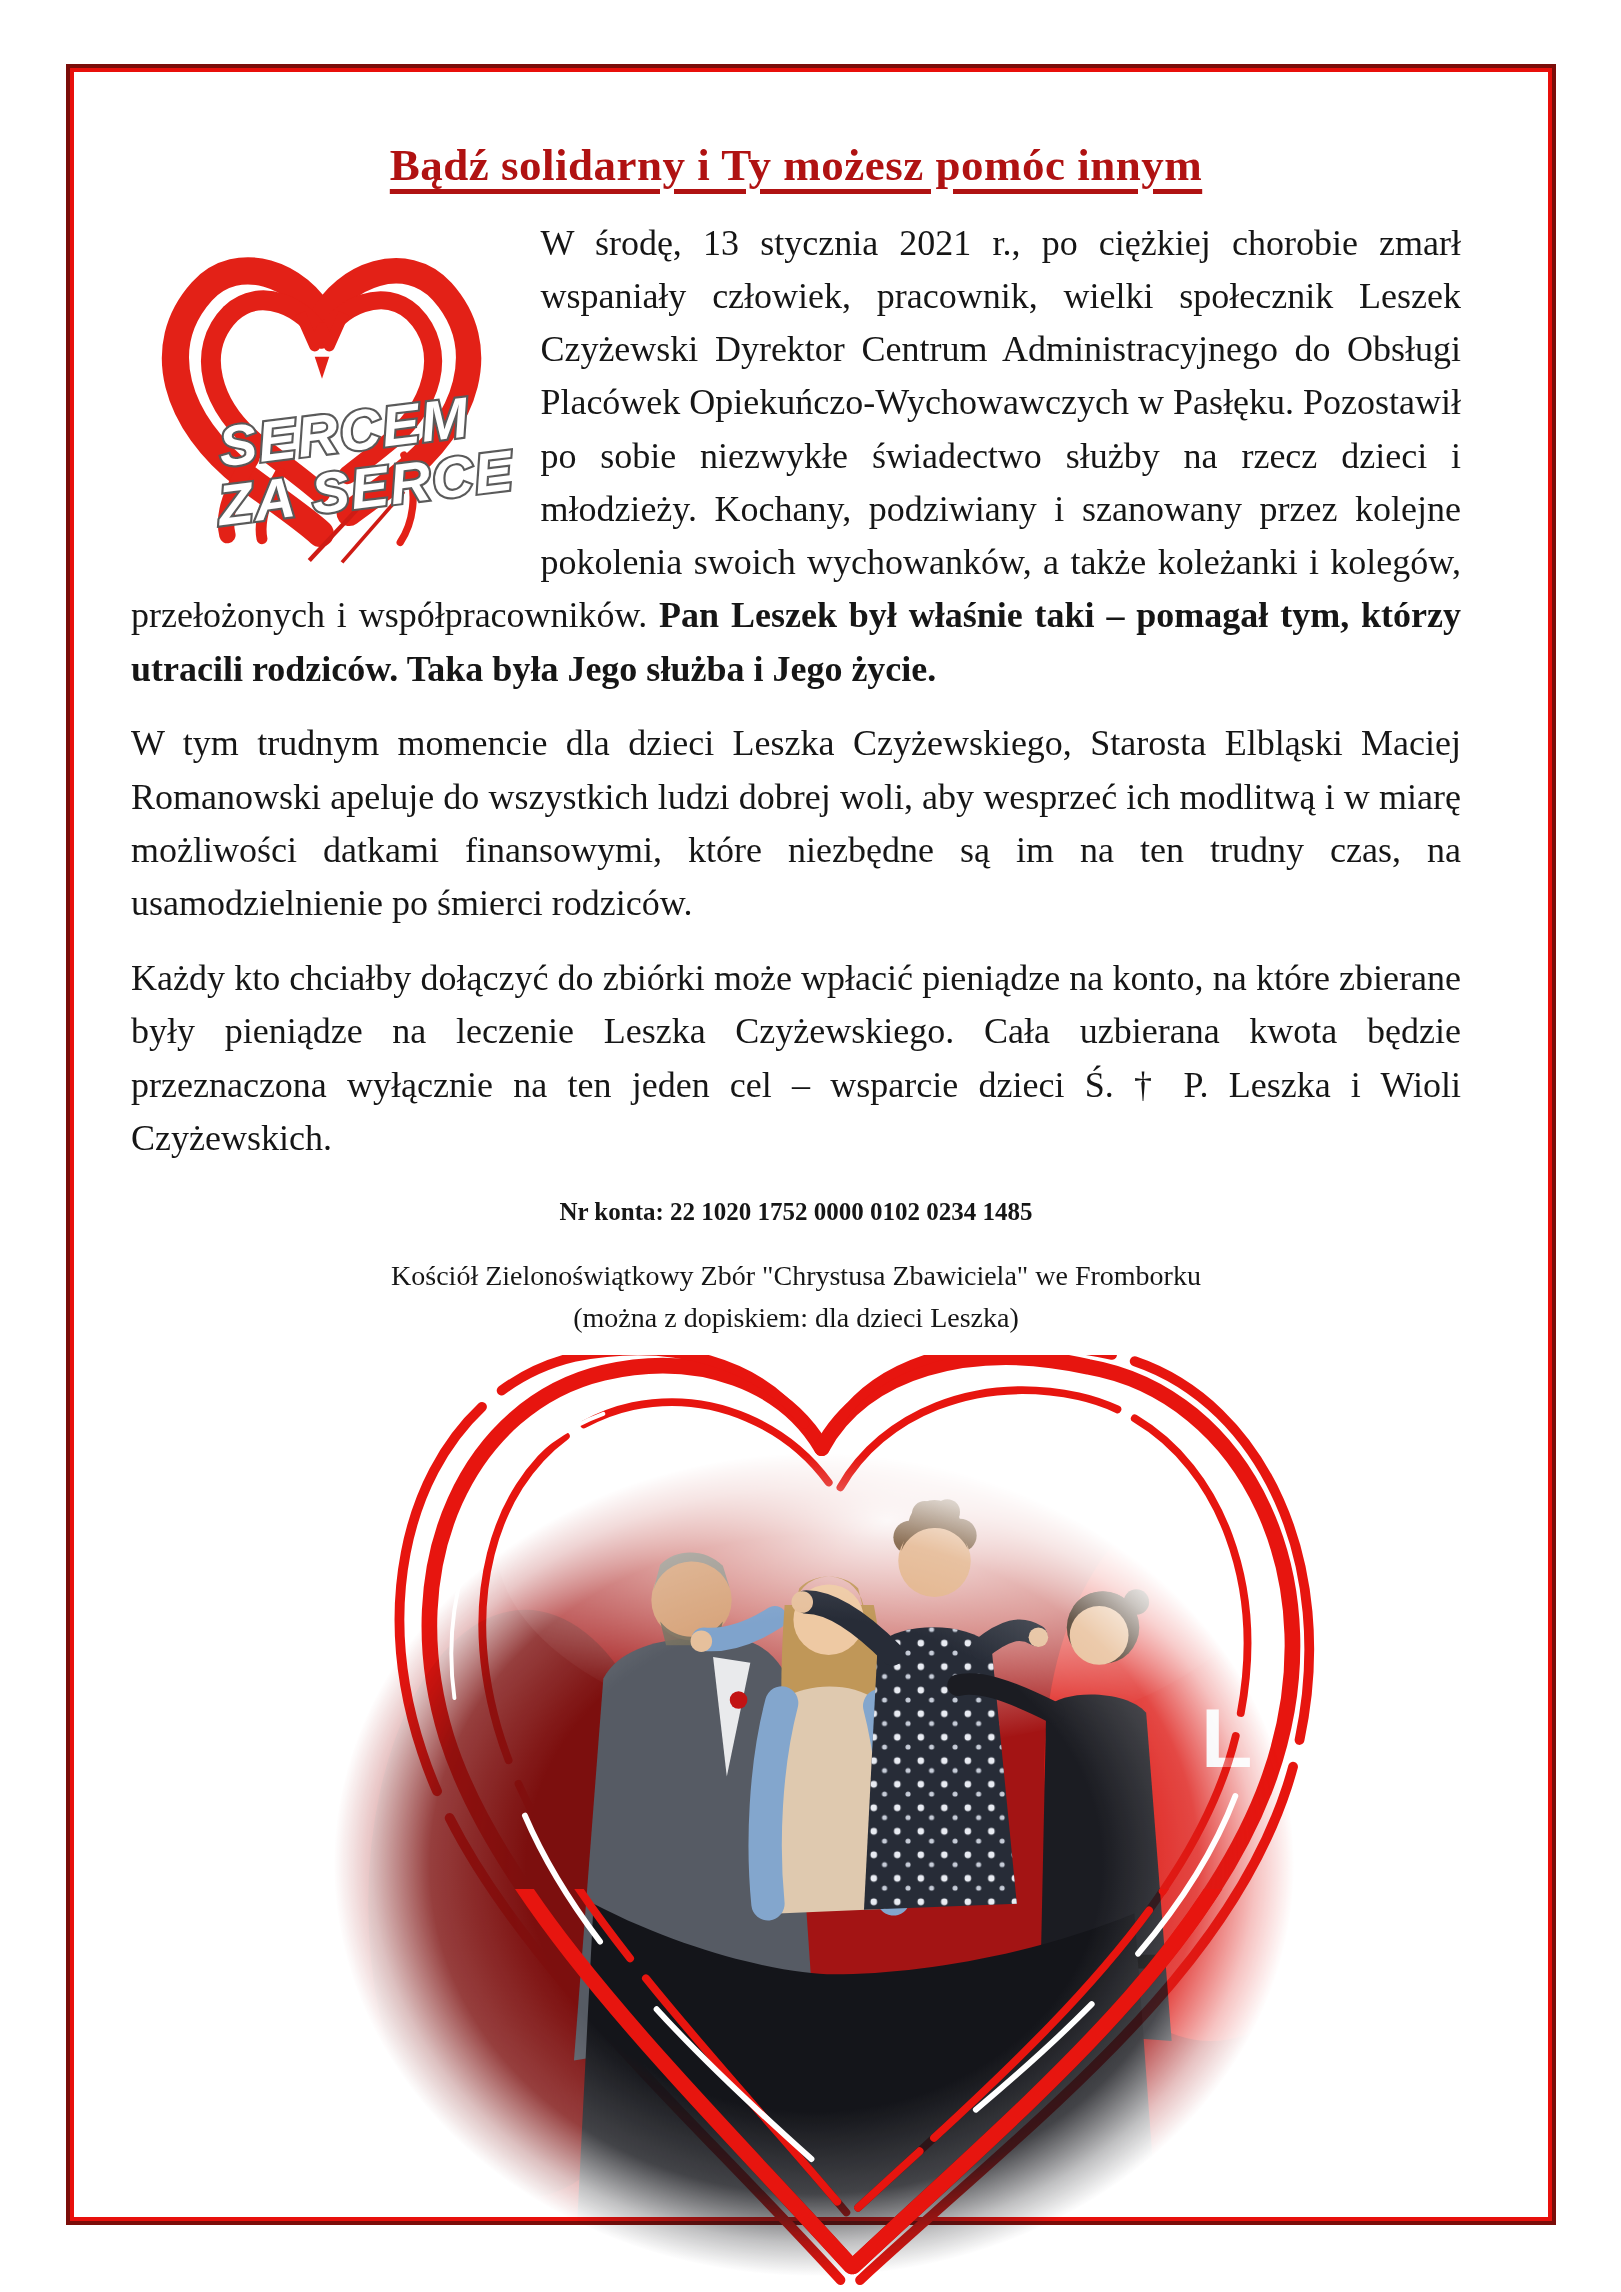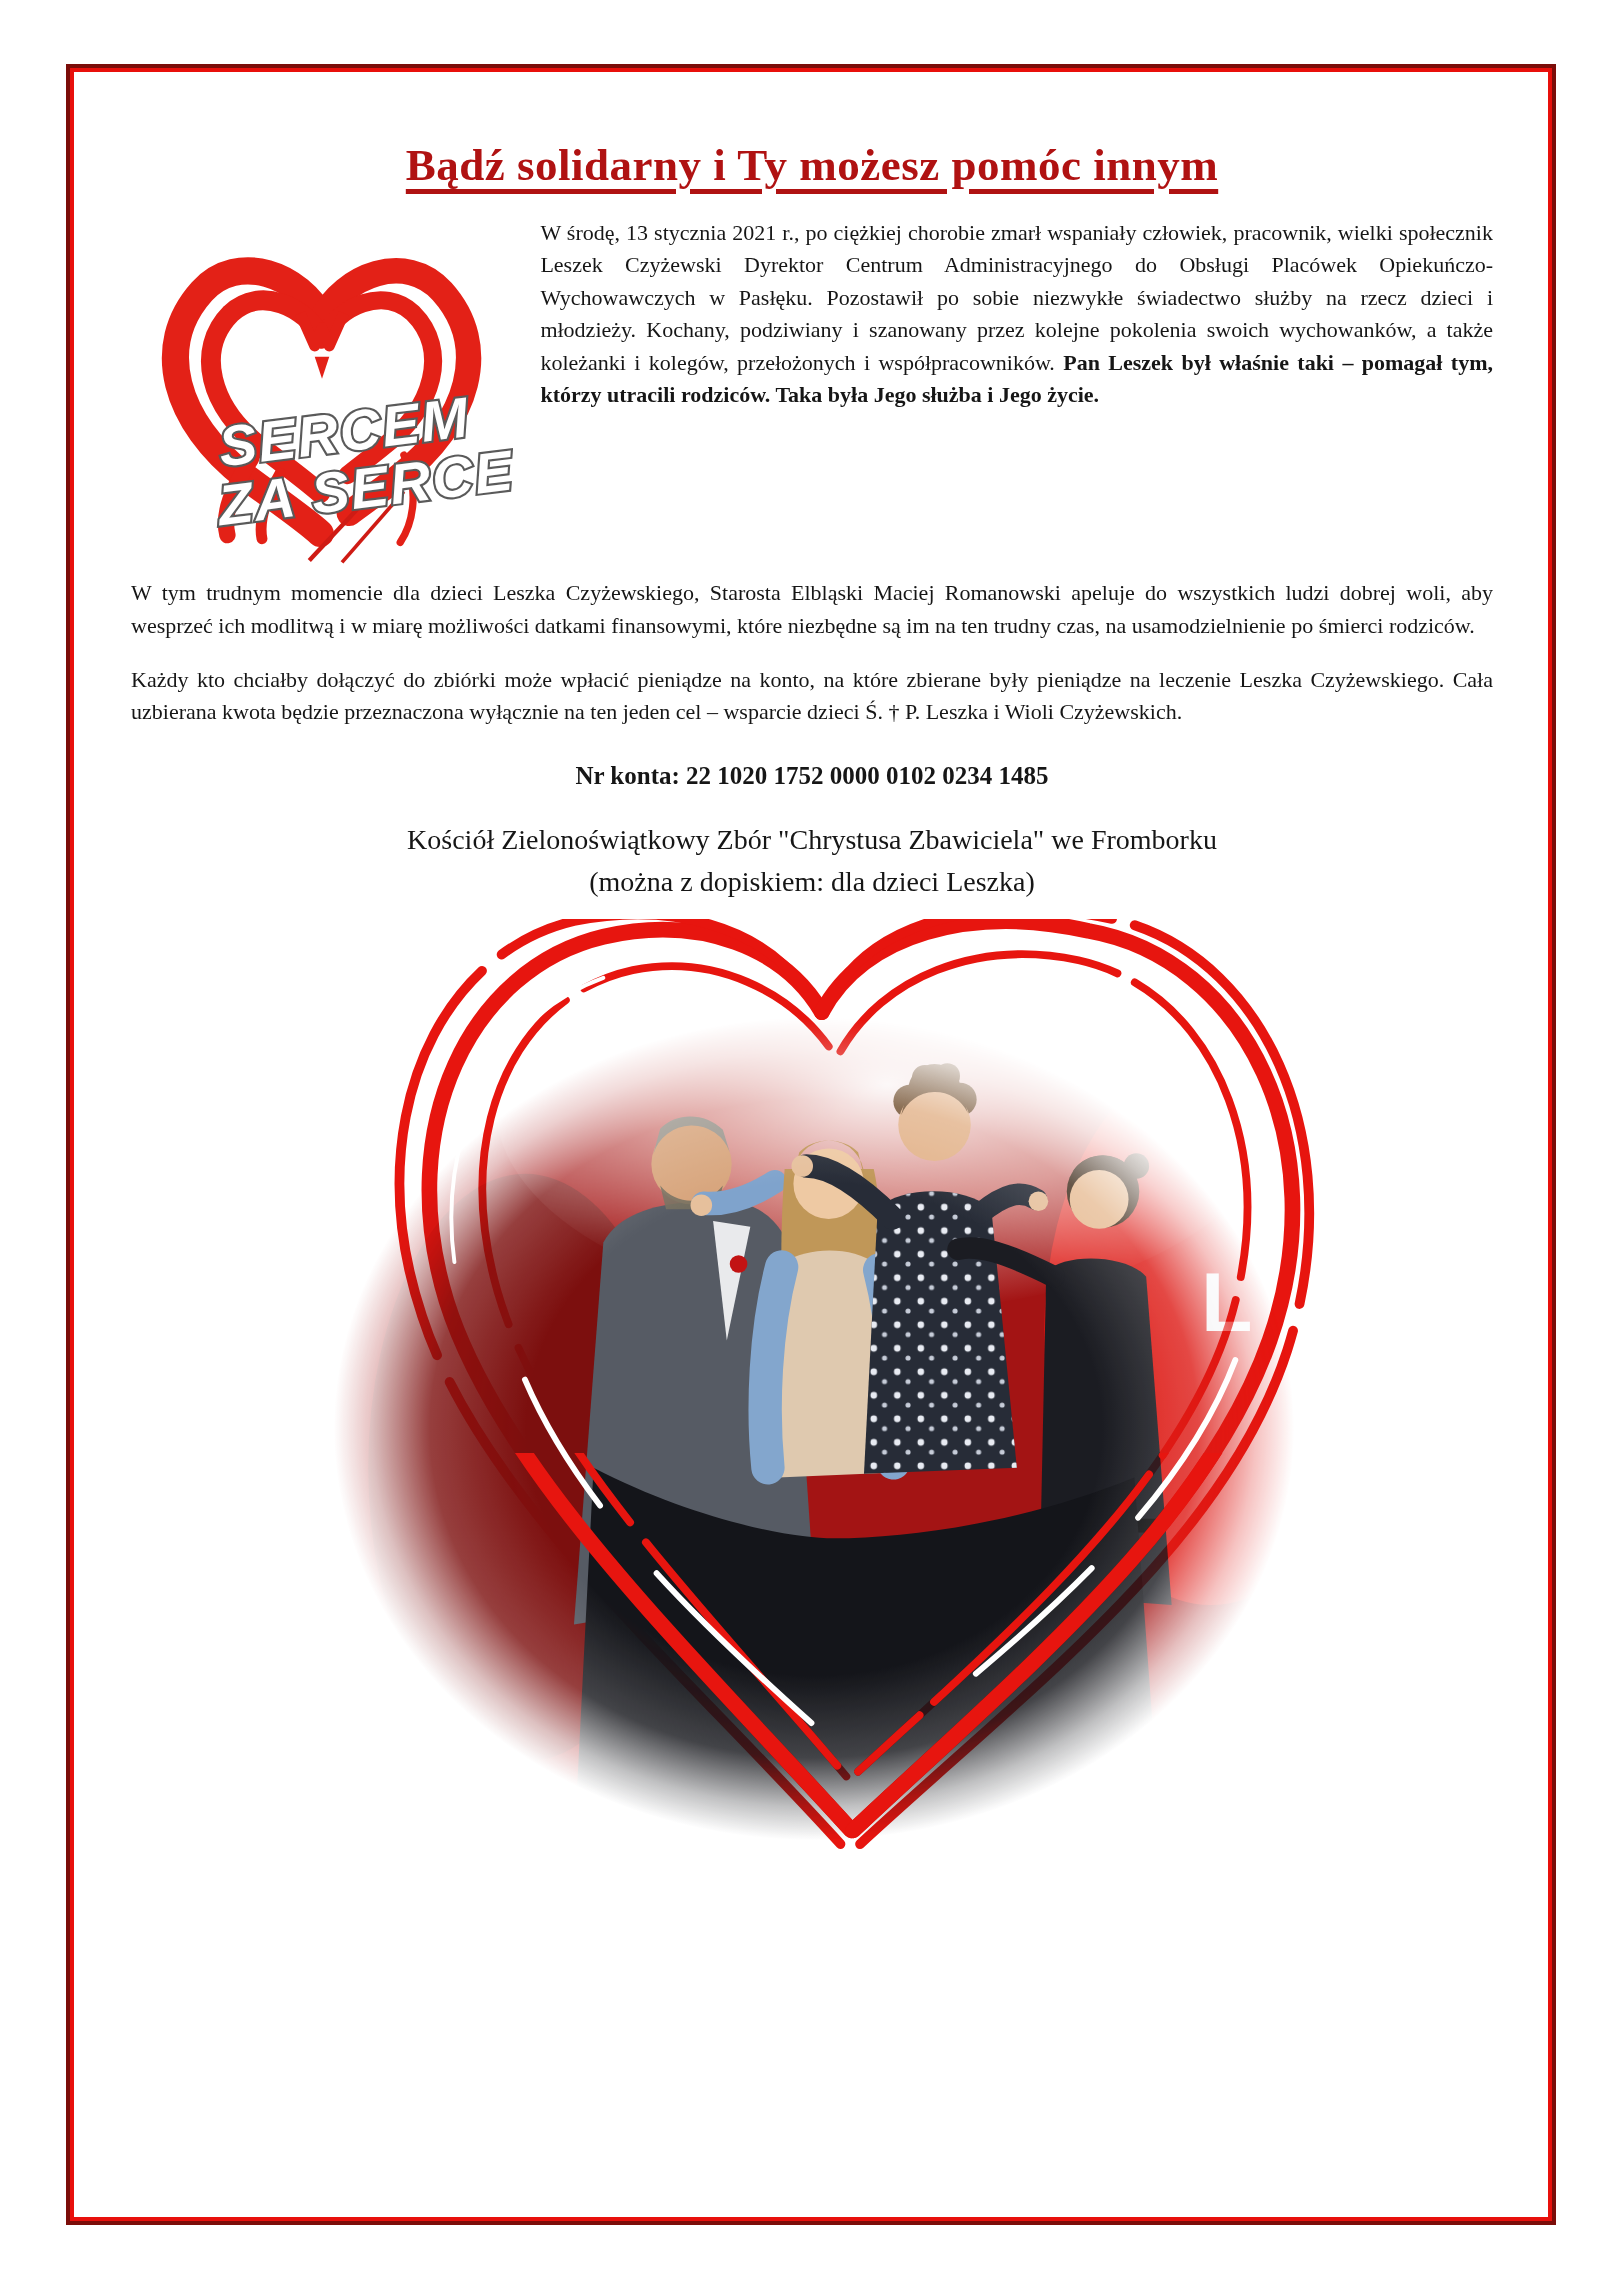--- a/index.html
+++ b/index.html
@@ -17,21 +17,21 @@
     left: 66px; top: 64px;
     width: 1490px; height: 2161px;
     box-sizing: border-box;
     border: 4.9px solid #7b0d09;
   }
   .frame-inner {
     position: absolute;
     inset: 0;
     box-sizing: border-box;
     border: 4.9px solid #e8100c;
-    padding: 67px 55px 0 57px;
+    padding: 67px 87px 0 57px;
   }
   .title {
     margin: 0 0 25.5px 0;
     text-align: center;
     font-size: 45px;
     font-weight: bold;
     color: #b01212;
     text-decoration: underline;
     text-decoration-thickness: 4.9px;
     text-underline-offset: 8.8px;
@@ -40,21 +40,21 @@
   .intro::after { content: ""; display: block; clear: both; }
   .logo-box {
     float: left;
     width: 382px;
     height: 341px;
     margin: 13.7px 27.4px 5.9px 0;
   }
   .logo-box svg { width: 100%; height: 100%; }
   .body-par {
     margin: 0 0 21.6px 0;
-    font-size: 22px;
+    font-size: 36px;
     line-height: 1.48;
     text-align: justify;
   }
   .body-par strong { font-weight: bold; }
   .account {
     margin: 33px 0 29px 0;
     text-align: center;
     font-size: 25px;
     font-weight: bold;
   }

